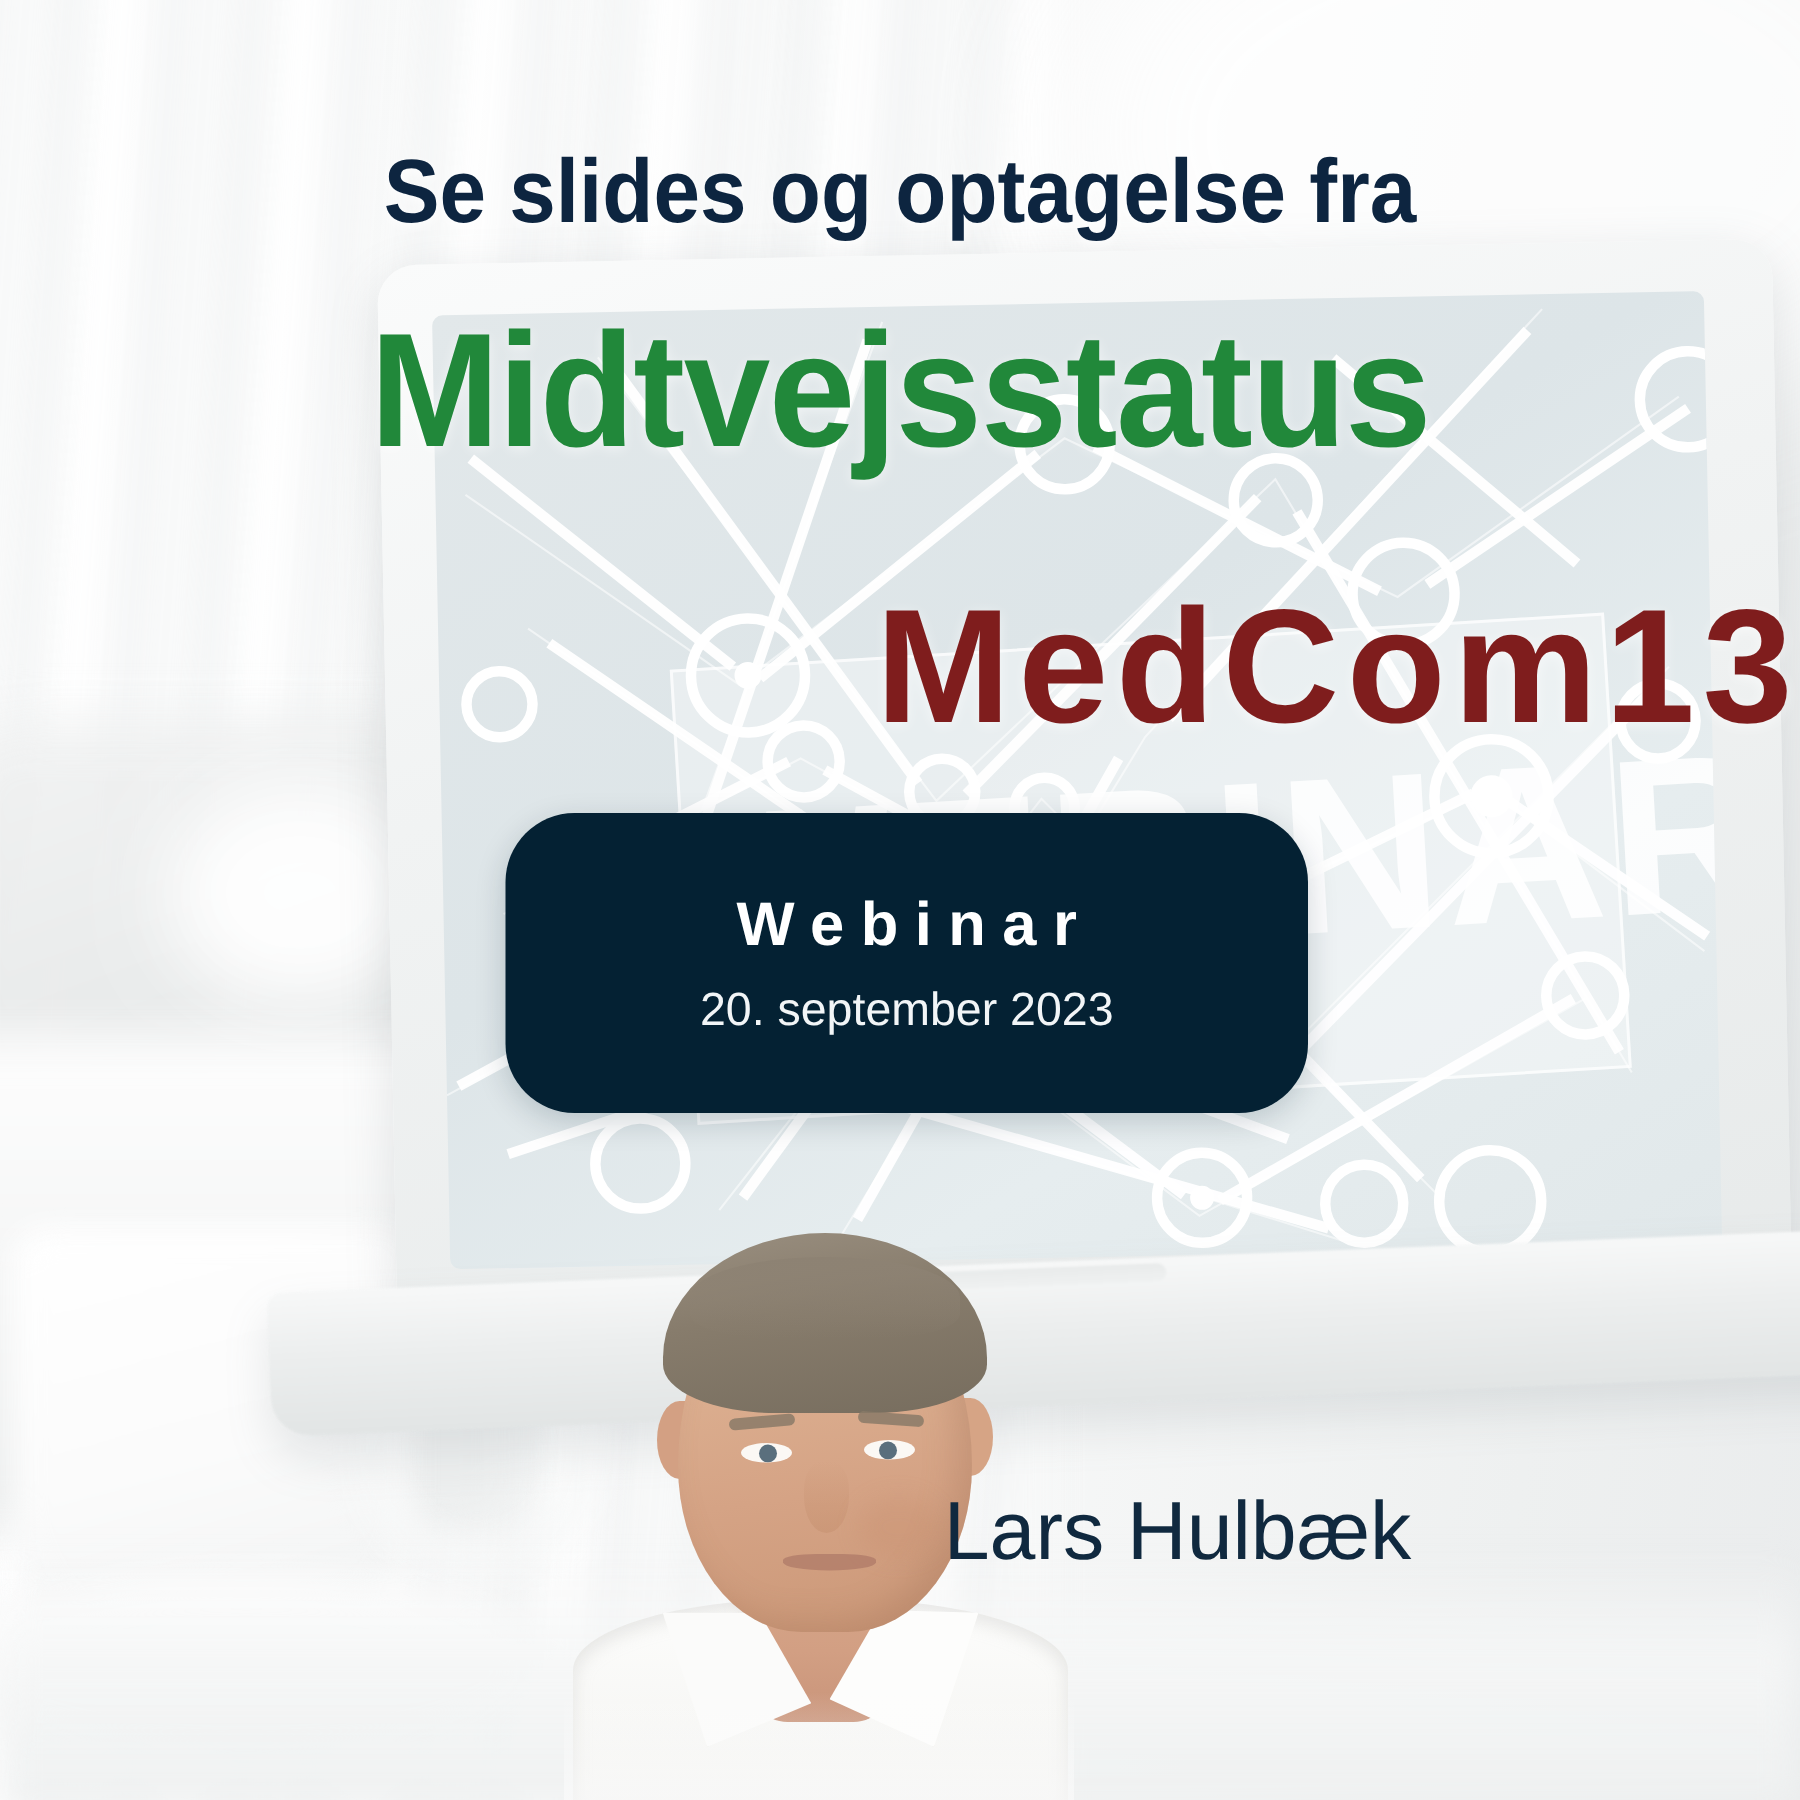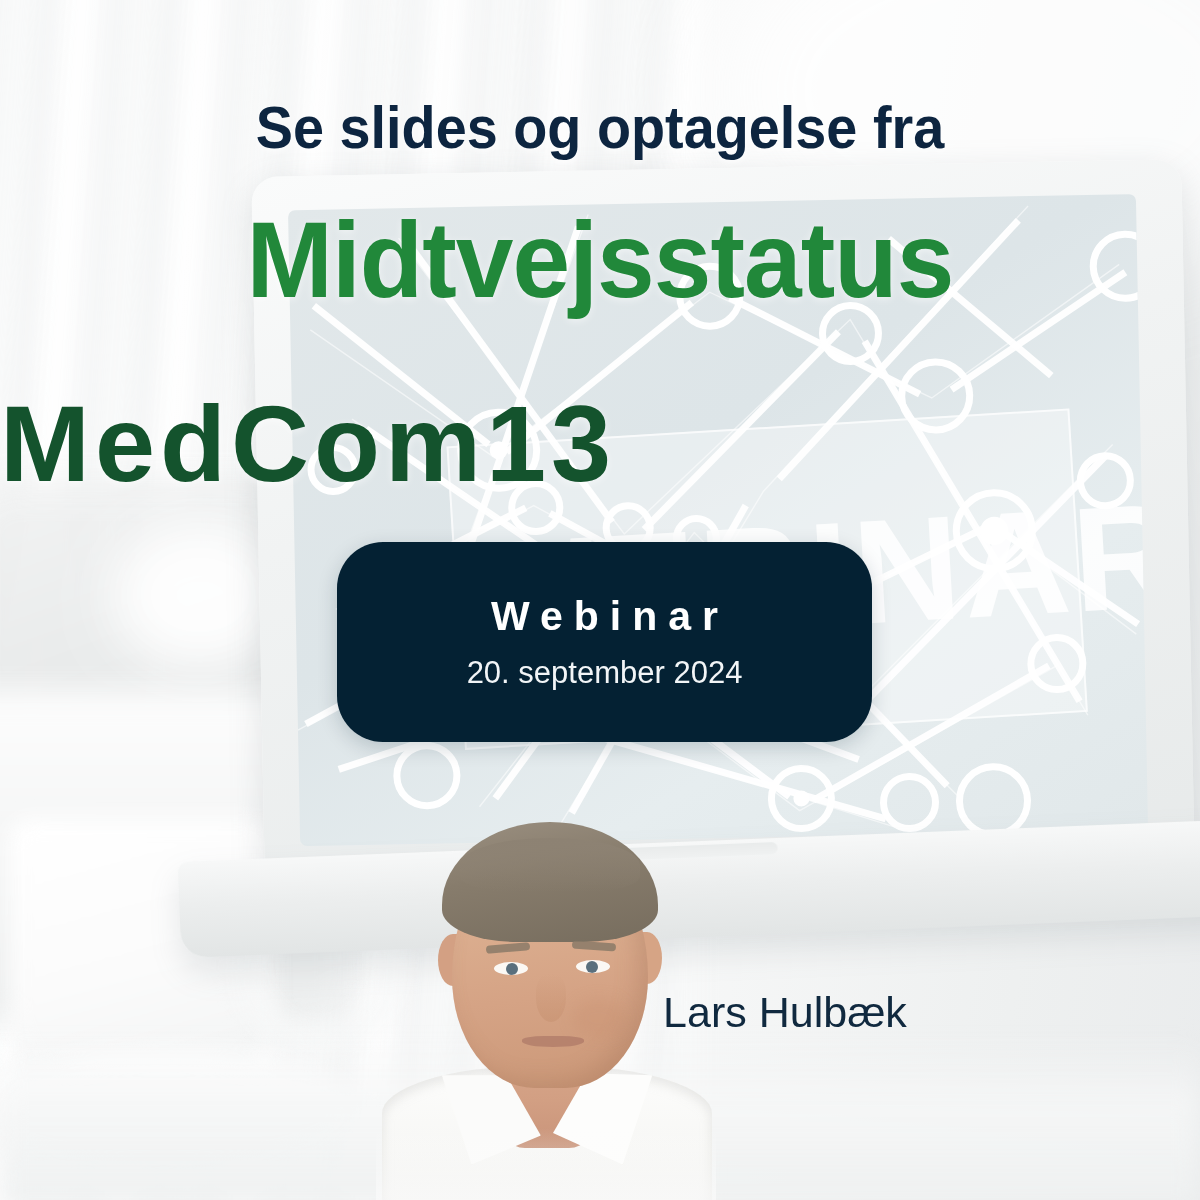--- a/index.html
+++ b/index.html
@@ -126,23 +126,23 @@
     text-shadow:0 2px 7px rgba(255,255,255,.85);
   }
   .title1{
     position:absolute;left:0;top:206px;width:1200px;text-align:center;
     font-size:108px;font-weight:700;line-height:1;
     color:#21883a;letter-spacing:-1px;
     transform:scaleX(.96);
     text-shadow:0 2px 9px rgba(255,255,255,.55);
   }
   .title2{
-    position:absolute;left:0;top:390px;width:1200px;text-align:left;
+    position:absolute;left:0;top:390px;width:1200px;text-align:right;
     font-size:108px;font-weight:700;line-height:1;
-    color:#14532d;letter-spacing:5px;
+    color:#7f1d1d;letter-spacing:5px;
     text-shadow:0 2px 9px rgba(255,255,255,.55);
   }
 
   
   .badge{
     position:absolute;left:337px;top:542px;width:535px;height:200px;
     background:#042133;border-radius:46px;
     display:flex;flex-direction:column;align-items:center;justify-content:center;
     box-shadow:0 6px 20px rgba(4,33,51,.18);
   }
@@ -241,21 +241,21 @@
   .p-fade{
     position:absolute;left:-10px;top:330px;width:360px;height:90px;
     background:linear-gradient(180deg,rgba(255,255,255,0) 0%,rgba(252,252,252,.55) 70%,rgba(250,250,250,.8) 100%);
   }
 
   
   .speaker{
     position:absolute;left:620px;top:985px;width:330px;text-align:center;
     color:#10293f;line-height:1.28;
   }
-  .sp-name{font-size:43px;font-weight:400;}
+  .sp-name{font-size:55px;font-weight:400;}
   .sp-role{font-size:42px;font-weight:400;}
 </style>
 </head>
 <body>
 
 <div class="stage">
 
   <div class="bg">
     <div class="bg-base"></div>
     <div class="bg-blinds"></div>
@@ -349,21 +349,21 @@
   </div>
 
   <div class="headline">Se slides og optagelse fra</div>
 
   <div class="title1">Midtvejsstatus</div>
 
   <div class="title2">MedCom13</div>
 
   <div class="badge">
     <div class="badge-title">Webinar</div>
-    <div class="badge-date">20. september 2024</div>
+    <div class="badge-date">20. september 2023</div>
   </div>
 
   <div class="portrait">
     <div class="p-shirt"></div>
     <div class="p-neckshadow"></div>
     <div class="p-neck"></div>
     <div class="p-collarL"></div>
     <div class="p-collarR"></div>
     <div class="p-earL"></div>
     <div class="p-earR"></div>

